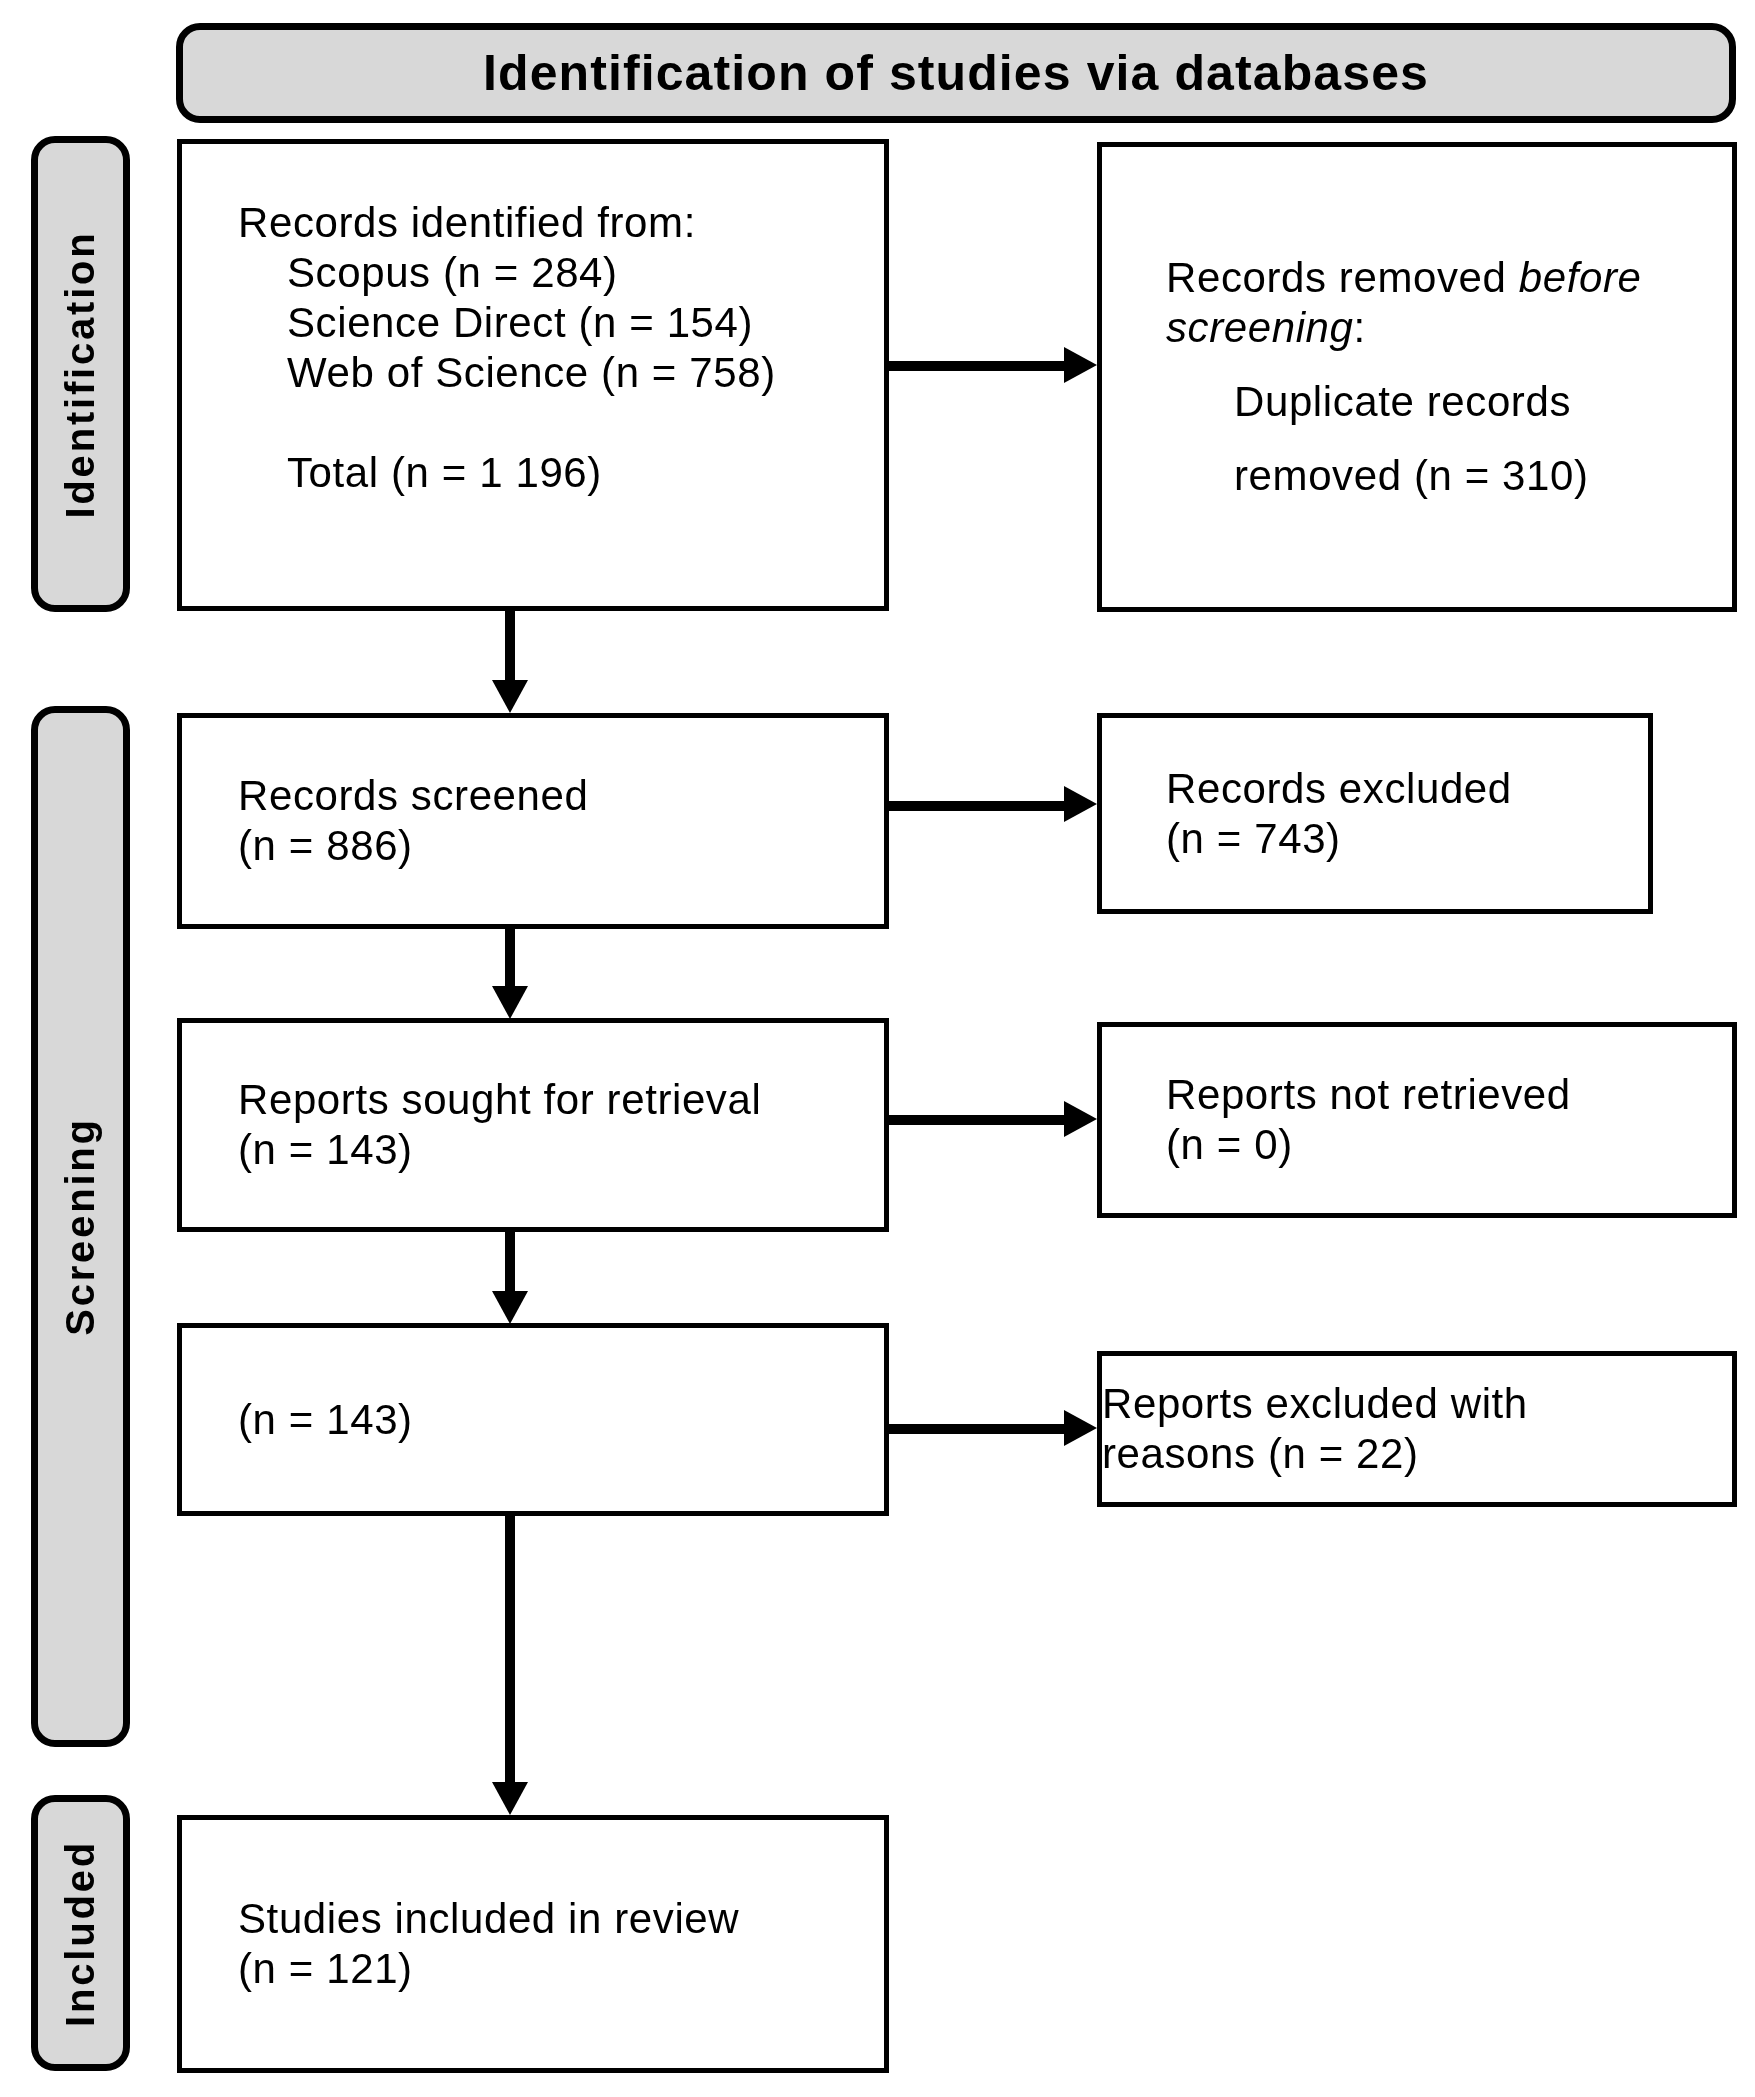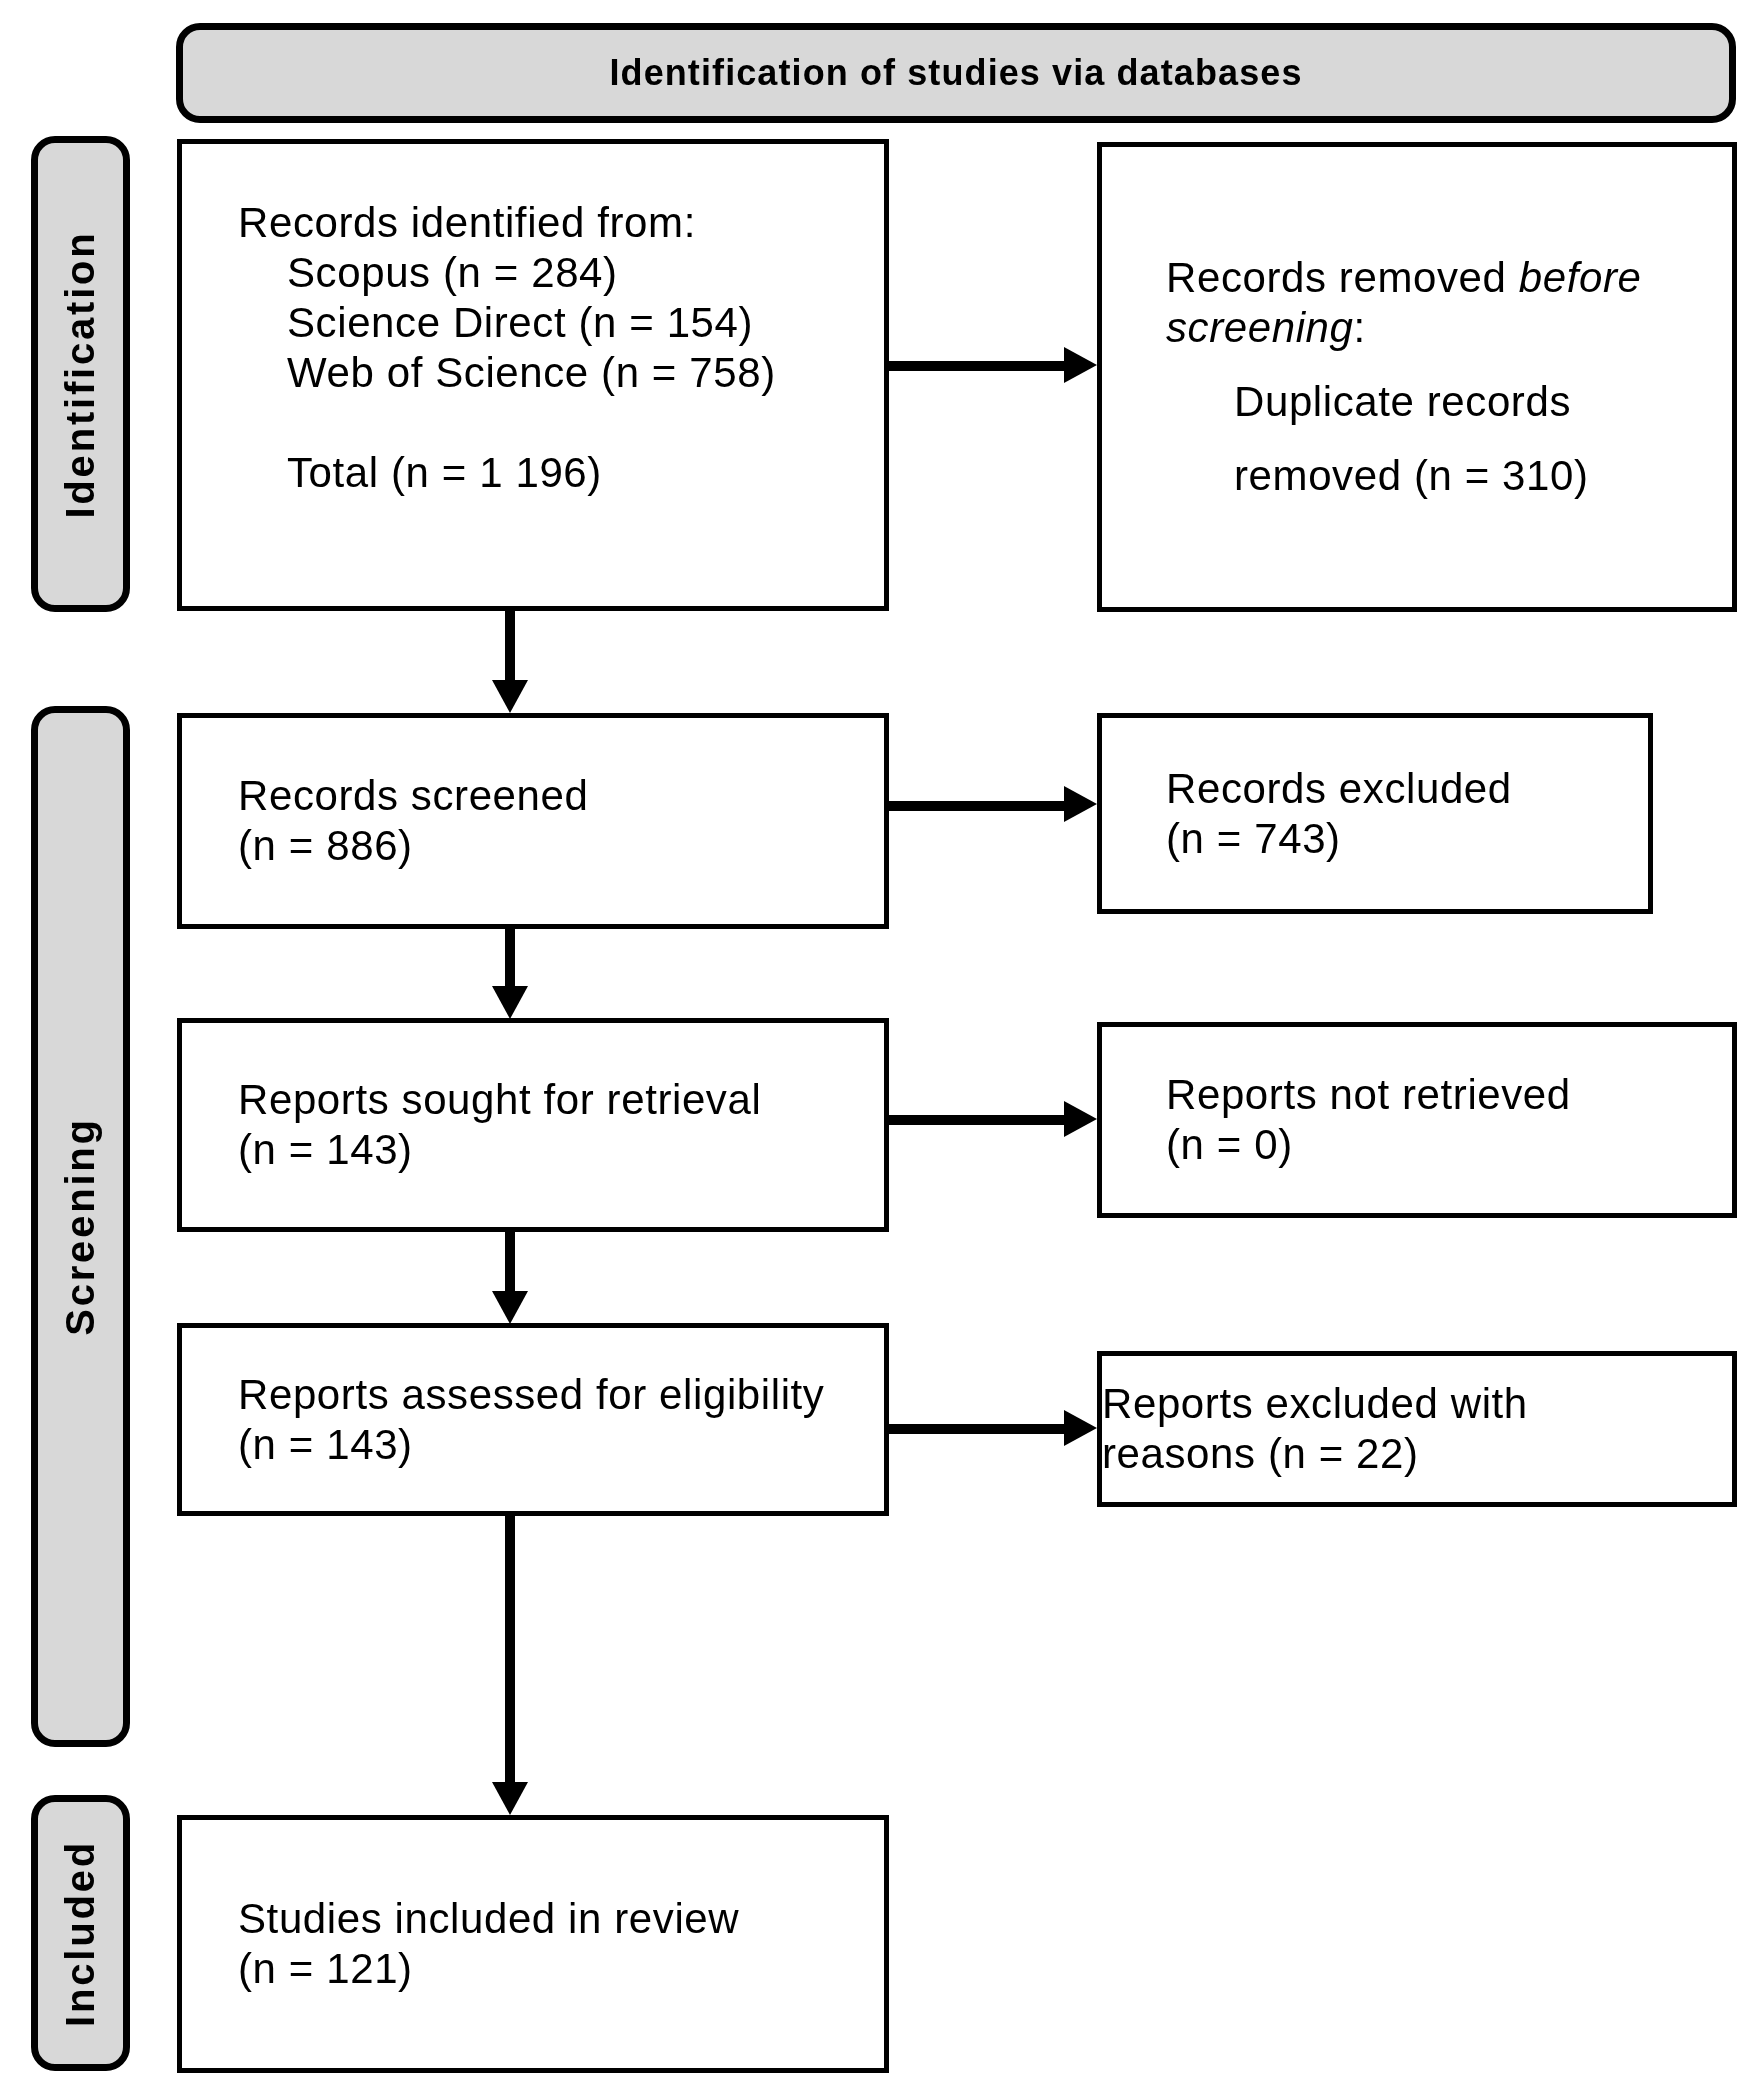--- a/index.html
+++ b/index.html
@@ -14,21 +14,21 @@
   
   .rbar{
     position:absolute;
     background:#d8d8d8;
     border:7.4px solid #000;
     border-radius:24px;
     box-sizing:border-box;
   }
   .headerbar{
     display:flex;align-items:center;justify-content:center;
-    font-weight:bold;font-size:36px;letter-spacing:1.1px;
+    font-weight:bold;font-size:50px;letter-spacing:1.1px;
   }
   .sidebar{
     display:flex;align-items:center;justify-content:center;
   }
   .sidebar span{
     transform:rotate(-90deg);
     white-space:nowrap;
     font-weight:bold;font-size:40px;letter-spacing:2.8px;
   }
   
@@ -109,21 +109,20 @@
     <div>Reports sought for retrieval</div>
     <div>(n = 143)</div>
   </div>
 
   <div class="rect center-col" style="left:1097px;top:1022px;width:640px;height:196px;padding-left:64px;">
     <div>Reports not retrieved</div>
     <div>(n = 0)</div>
   </div>
 
   <div class="rect center-col" style="left:177px;top:1323px;width:712px;height:193px;padding-left:56px;">
-    <div>Reports assessed for eligibility</div>
     <div>(n = 143)</div>
   </div>
 
   <div class="rect center-col" style="left:1097px;top:1351px;width:640px;height:156px;">
     <div>Reports excluded with</div>
     <div>reasons (n = 22)</div>
   </div>
 
   <div class="rect center-col" style="left:177px;top:1815px;width:712px;height:258px;padding-left:56px;">
     <div>Studies included in review</div>

